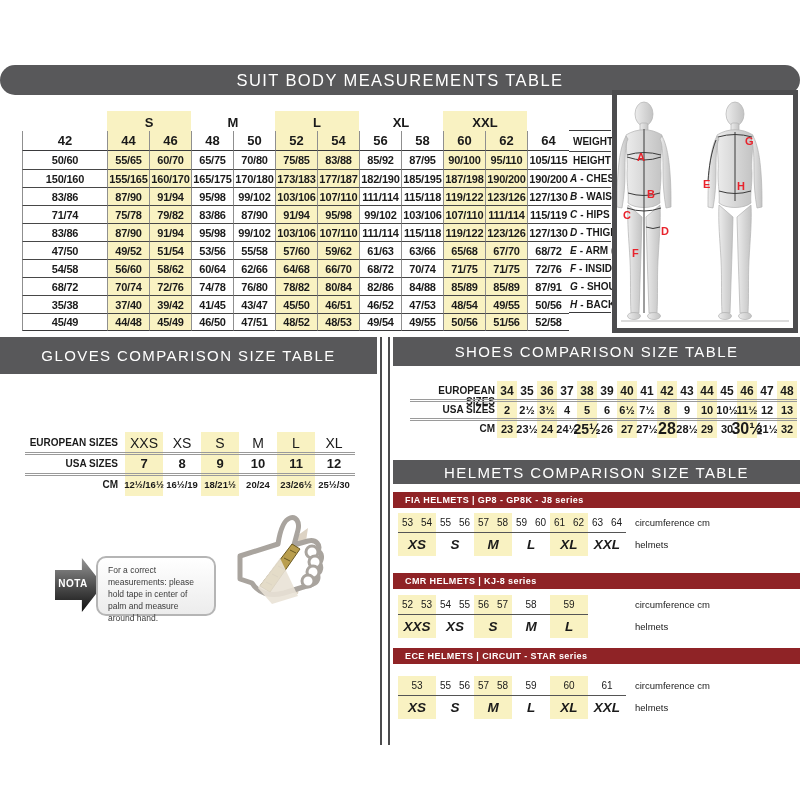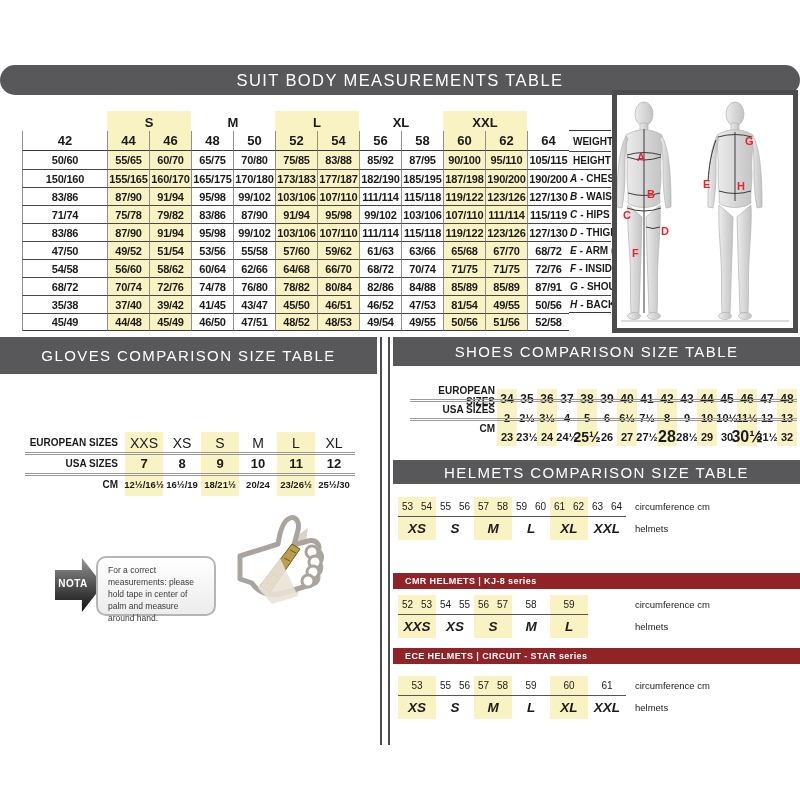--- a/index.html
+++ b/index.html
@@ -220,21 +220,21 @@
     </div>
     <div class="dc vln rt">35/38</div>
     <div class="dc vln rt hl">37/40</div>
     <div class="dc vln rt hl">39/42</div>
     <div class="dc vln rt">41/45</div>
     <div class="dc vln rt">43/47</div>
     <div class="dc vln rt hl">45/50</div>
     <div class="dc vln rt hl">46/51</div>
     <div class="dc vln rt">46/52</div>
     <div class="dc vln rt">47/53</div>
-    <div class="dc vln rt hl">81/54</div>
+    <div class="dc vln rt hl">48/54</div>
     <div class="dc vln rt hl">49/55</div>
     <div class="dc vln rt">50/56</div>
     <div class="rl rt rb">
       <span class="ltr">H</span>
       <span>- BACK (cm)</span>
     </div>
     <div class="dc vln rt rb">45/49</div>
     <div class="dc vln rt rb hl">44/48</div>
     <div class="dc vln rt rb hl">45/49</div>
     <div class="dc vln rt rb">46/50</div>
@@ -308,21 +308,21 @@
 <div class="abs bar title-s" style="left:393px;top:337px;width:407px;height:29px;">
   <span>SHOES COMPARISON SIZE TABLE</span>
 </div>
 <div class="vdiv" style="left:380px;"></div>
 <div class="vdiv" style="left:388px;"></div>
 
 <div class="abs" id="shoes-table" style="left:410px;top:381px;width:387px;height:57px;">
     <div class="strip-lab" style="left: 0px; width: 85px; top: 3.5px;">EUROPEAN SIZES</div>
     <div class="strip-lab" style="left: 0px; width: 85px; top: 22.5px;">USA SIZES</div>
     <div class="strip-lab" style="left: 0px; width: 85px; top: 41.5px;">CM</div>
-    <div style="position: absolute; left: 87px; top: 8px; display: flex; height: 100%;">
+    <div style="position: absolute; left: 87px; top: 0px; display: flex; height: 100%;">
       <div class="col hl" style="width: 20px;">
         <div style="height: 19px; font-size: 12px; font-weight: 700;">34</div>
         <div style="height: 19px; font-size: 11px; font-weight: 700;">2</div>
         <div style="height: 19px; font-size: 11px; font-weight: 700;">23</div>
       </div>
       <div class="col" style="width: 20px;">
         <div style="height: 19px; font-size: 12px; font-weight: 700;">35</div>
         <div style="height: 19px; font-size: 11px; font-weight: 700;">2½</div>
         <div style="height: 19px; font-size: 11px; font-weight: 700;">23½</div>
       </div>
@@ -463,20 +463,23 @@
         <circle cx="80" cy="69" r="6"></circle>
     </g>
   </svg>
 </div>
 
 <div class="abs bar title-s" style="left:393px;top:460px;width:407px;height:24px;">
   <span>HELMETS COMPARISON SIZE TABLE</span>
 </div>
 <div id="helmet-sections">
     <div class="abs" style="left: 393px; top: 492px; width: 407px;">
+      <div class="red-bar">
+        <span>FIA HELMETS | GP8 - GP8K - J8 series</span>
+      </div>
       <div class="h-table" style="margin-top: 5px;">
         <div class="h-groups">
           <div class="h-group hl">
             <div class="h-nums">
               <span>53</span>
               <span>54</span>
             </div>
             <div class="h-size">XS</div>
           </div>
           <div class="h-group">

